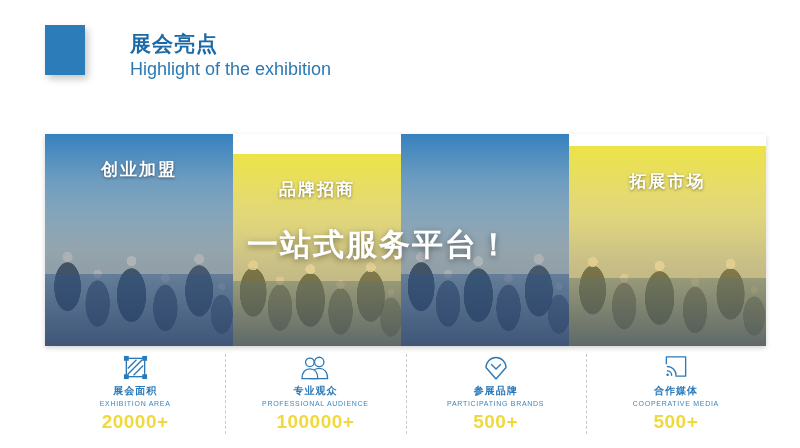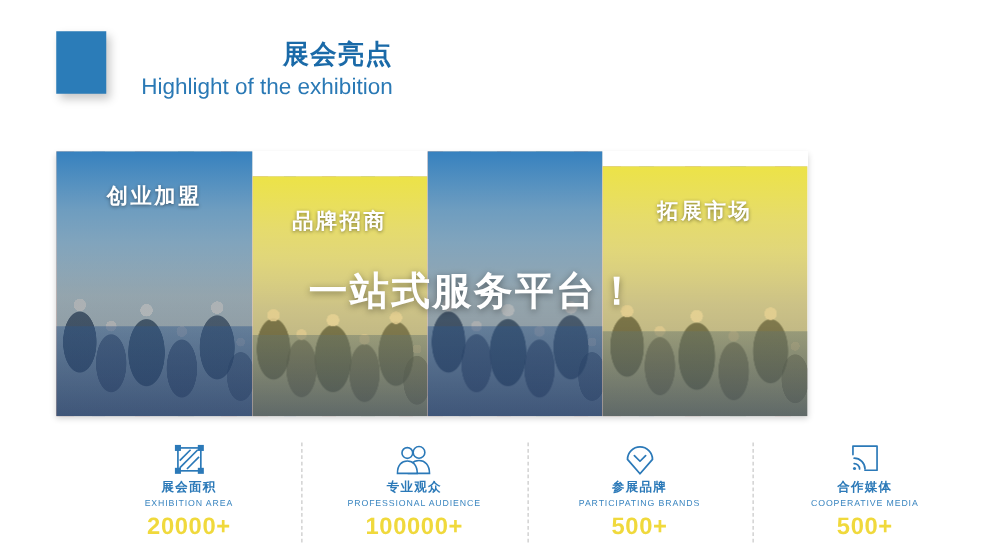--- a/index.html
+++ b/index.html
@@ -10,33 +10,33 @@
     overflow:hidden;position:relative;
   }
 
   
   #header{position:absolute;left:0;top:0;width:800px;height:110px;}
   #header-bar{
     position:absolute;left:45px;top:25px;width:40px;height:50px;
     background:#2b7cb8;
     box-shadow:3px 4px 7px rgba(0,0,0,.22);
   }
-  #header-texts{position:absolute;left:113px;top:31px;text-align:right;}
+  #header-texts{position:absolute;left:130px;top:31px;}
   #title-cn{
     font-size:21px;font-weight:bold;color:#1a6aa8;
     letter-spacing:1px;line-height:26px;white-space:nowrap;
   }
   #title-en{
     font-size:18px;color:#2a79b5;line-height:18px;
     margin-top:3px;white-space:nowrap;
   }
 
   
   #strip{
-    position:absolute;left:45px;top:121px;width:601px;height:212px;
+    position:absolute;left:45px;top:134px;width:721px;height:212px;
     display:flex;overflow:hidden;
     box-shadow:0 2px 5px rgba(0,0,0,.18);
   }
   .panel{position:relative;overflow:hidden;}
   .panel .photo{position:absolute;inset:0;}
   .panel .tint{position:absolute;inset:0;}
   .panel .plabel{
     position:absolute;left:0;right:0;top:24px;
     text-align:center;color:#ffffff;font-size:17px;font-weight:bold;
     letter-spacing:2px;
@@ -83,30 +83,30 @@
   }
   .floor{
     position:absolute;left:0;right:0;bottom:0;height:34%;
     background:linear-gradient(180deg,rgba(40,70,120,.45),rgba(30,55,100,.72));
   }
 
   .tint-blue{background:linear-gradient(180deg,rgba(40,122,190,.92) 0%,rgba(48,128,192,.62) 22%,rgba(60,130,185,.30) 55%,rgba(70,120,170,.18) 100%);}
   .tint-yellow{background:linear-gradient(180deg,rgba(238,228,60,.92) 0%,rgba(240,228,62,.64) 22%,rgba(238,222,70,.34) 55%,rgba(230,210,80,.20) 100%);}
 
   #center-slogan{
-    position:absolute;left:45px;top:212px;width:668px;
+    position:absolute;left:45px;top:224px;width:668px;
     text-align:center;z-index:9;
     color:#ffffff;font-size:31px;font-weight:bold;letter-spacing:2px;
     text-shadow:0 2px 6px rgba(0,0,0,.40);
     pointer-events:none;
   }
 
   
   #stats{
-    position:absolute;left:61px;top:352px;width:721px;height:88px;
+    position:absolute;left:45px;top:352px;width:721px;height:88px;
     display:flex;
   }
   .stat{
     flex:1;position:relative;
     display:flex;flex-direction:column;align-items:center;
   }
   .stat + .stat::before{
     content:"";position:absolute;left:0;top:2px;bottom:6px;width:0;
     border-left:1px dashed #c9c9c9;
   }

